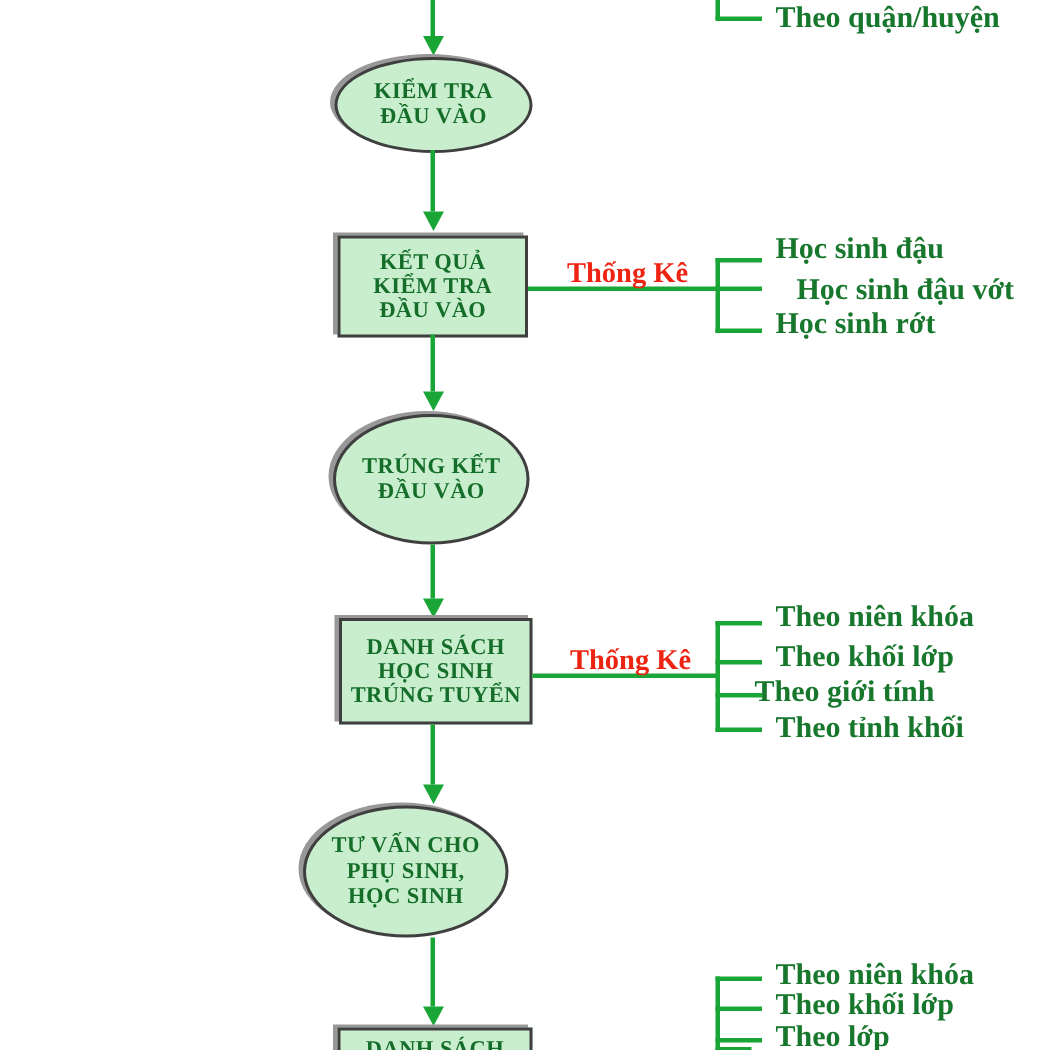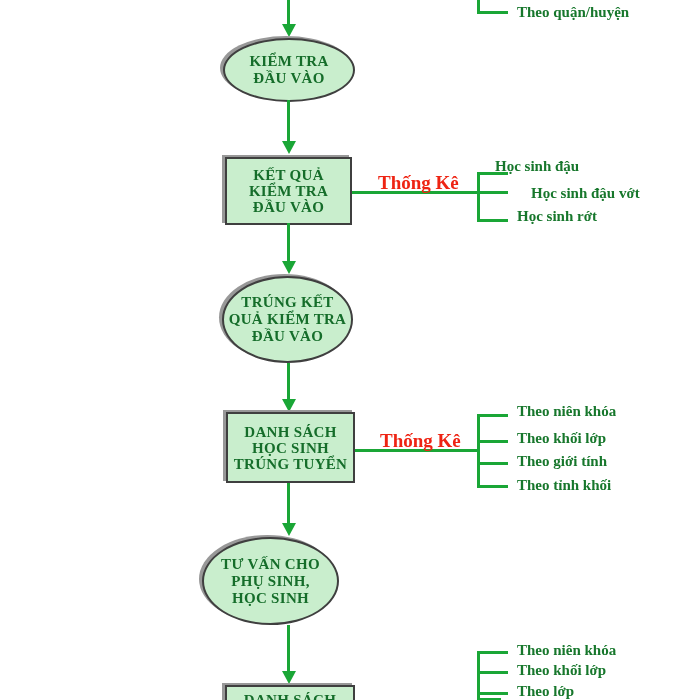--- a/index.html
+++ b/index.html
@@ -14,21 +14,21 @@
   .arrow-down{position:absolute;width:0;height:0;
     border-left:7px solid transparent;border-right:7px solid transparent;
     border-top:13px solid var(--line);}
   .node{position:absolute;background:var(--fill);border:2px solid var(--border);
     box-shadow:-3px -2px 0 var(--shadow);
     display:flex;flex-direction:column;align-items:center;justify-content:center;
     text-align:center;color:var(--node-text);font-weight:bold;font-size:15px;
     line-height:16px;letter-spacing:.3px;box-sizing:border-box;}
   .ellipse{border-radius:50%;line-height:17px;}
   .rect3{justify-content:flex-start;padding-top:5px;}
-  .blabel{position:absolute;color:var(--label-text);font-weight:bold;font-size:15px;
+  .blabel{position:absolute;color:var(--label-text);font-weight:bold;font-size:20px;
     line-height:17px;white-space:nowrap;}
   .stat{position:absolute;color:var(--stat-red);font-weight:bold;font-size:19px;
     text-align:left;white-space:nowrap;}
 </style>
 </head>
 <body>
 
 <div class="canvas">
 
   <div class="vline" style="left:477px;top:0;height:13px"></div>
@@ -51,30 +51,29 @@
     <div>KIỂM TRA</div>
     <div>ĐẦU VÀO</div>
   </div>
 
   <div class="hline" style="left:352px;top:191px;width:126px"></div>
   <div class="stat" style="left:378px;top:172px;width:72px">Thống Kê</div>
   <div class="vline" style="left:477px;top:172px;height:50px"></div>
   <div class="hline" style="left:477px;top:172px;width:31px"></div>
   <div class="hline" style="left:477px;top:191px;width:31px"></div>
   <div class="hline" style="left:477px;top:219px;width:31px"></div>
-  <span class="blabel" style="left:495px;top:158px">Học sinh đậu</span>
+  <span class="blabel" style="left:517px;top:158px">Học sinh đậu</span>
   <span class="blabel" style="left:531px;top:185px">Học sinh đậu vớt</span>
   <span class="blabel" style="left:517px;top:208px">Học sinh rớt</span>
 
   <div class="vline" style="left:287px;top:223px;height:38px"></div>
   <div class="arrow-down" style="left:282px;top:261px"></div>
 
   <div class="node ellipse" style="left:222px;top:276px;width:131px;height:87px">
     <div>TRÚNG KẾT</div>
-    <div>QUẢ KIỂM TRA</div>
     <div>ĐẦU VÀO</div>
   </div>
 
   <div class="vline" style="left:287px;top:363px;height:36px"></div>
   <div class="arrow-down" style="left:282px;top:399px"></div>
 
   <div class="node" style="left:226px;top:412px;width:129px;height:71px">
     <div>DANH SÁCH</div>
     <div>HỌC SINH</div>
     <div>TRÚNG TUYỂN</div>
@@ -82,21 +81,21 @@
 
   <div class="hline" style="left:355px;top:449px;width:123px"></div>
   <div class="stat" style="left:380px;top:430px;width:72px">Thống Kê</div>
   <div class="vline" style="left:477px;top:414px;height:74px"></div>
   <div class="hline" style="left:477px;top:414px;width:31px"></div>
   <div class="hline" style="left:477px;top:440px;width:31px"></div>
   <div class="hline" style="left:477px;top:462px;width:31px"></div>
   <div class="hline" style="left:477px;top:485px;width:31px"></div>
   <span class="blabel" style="left:517px;top:403px">Theo niên khóa</span>
   <span class="blabel" style="left:517px;top:430px">Theo khối lớp</span>
-  <span class="blabel" style="left:517px;top:453px">Theo giới tính</span>
+  <span class="blabel" style="left:503px;top:453px">Theo giới tính</span>
   <span class="blabel" style="left:517px;top:477px">Theo tỉnh khối</span>
 
   <div class="vline" style="left:287px;top:483px;height:40px"></div>
   <div class="arrow-down" style="left:282px;top:523px"></div>
 
   <div class="node ellipse" style="left:202px;top:537px;width:137px;height:88px">
     <div>TƯ VẤN CHO</div>
     <div>PHỤ SINH,</div>
     <div>HỌC SINH</div>
   </div>

